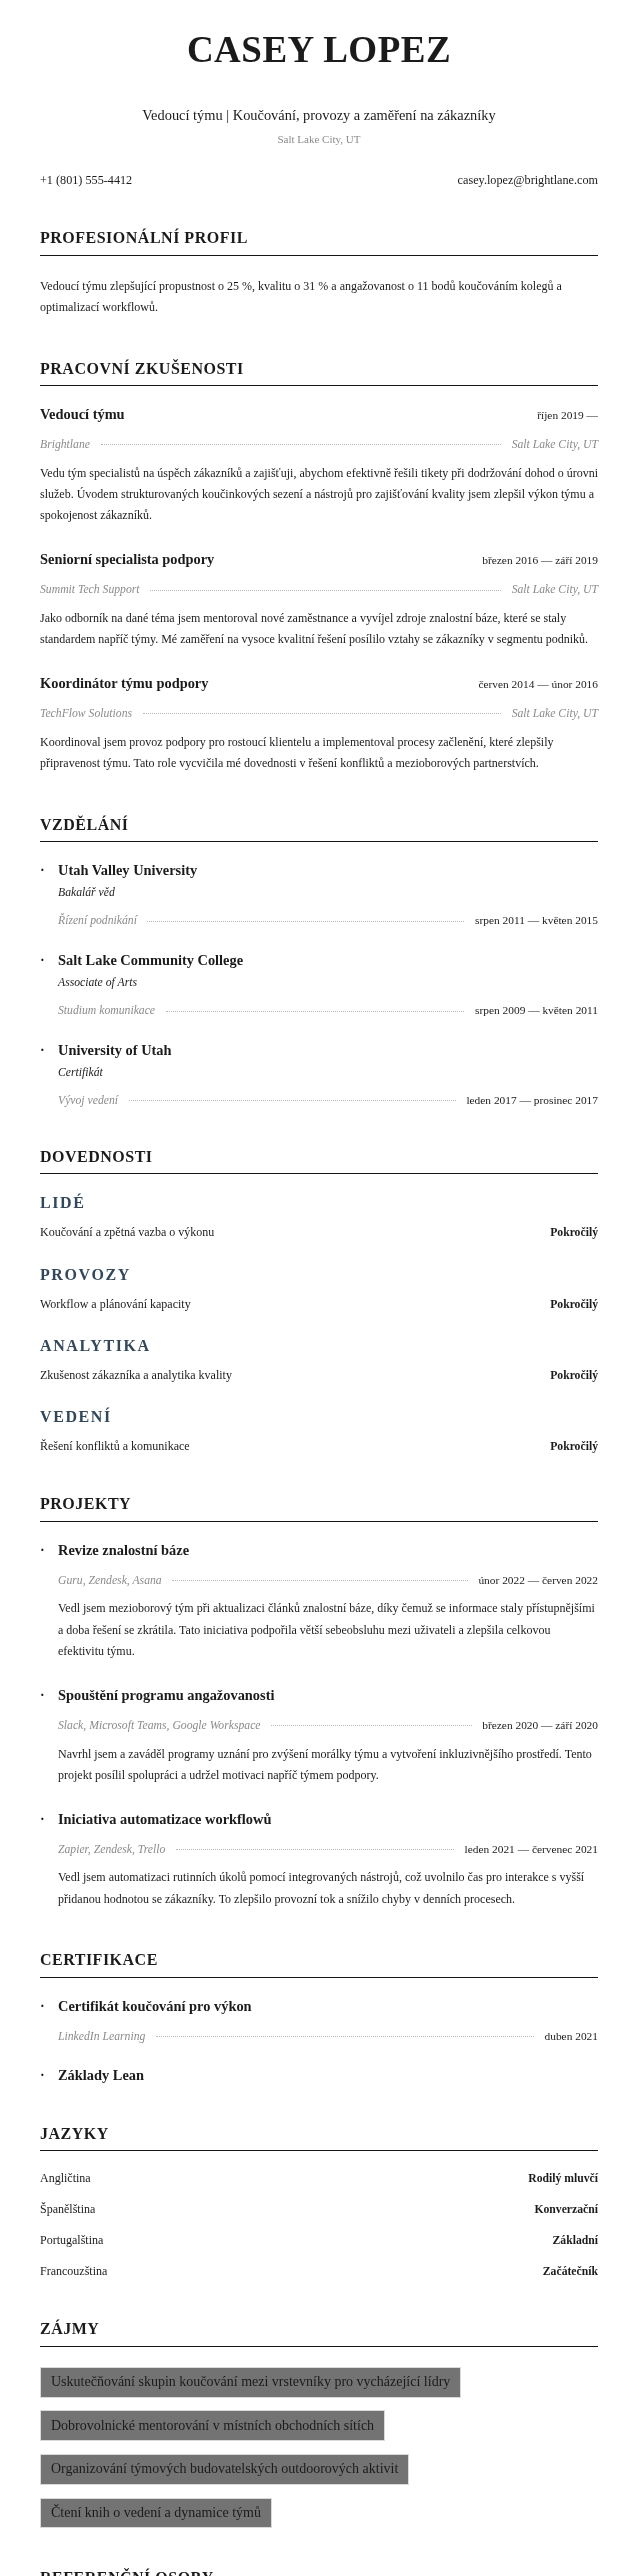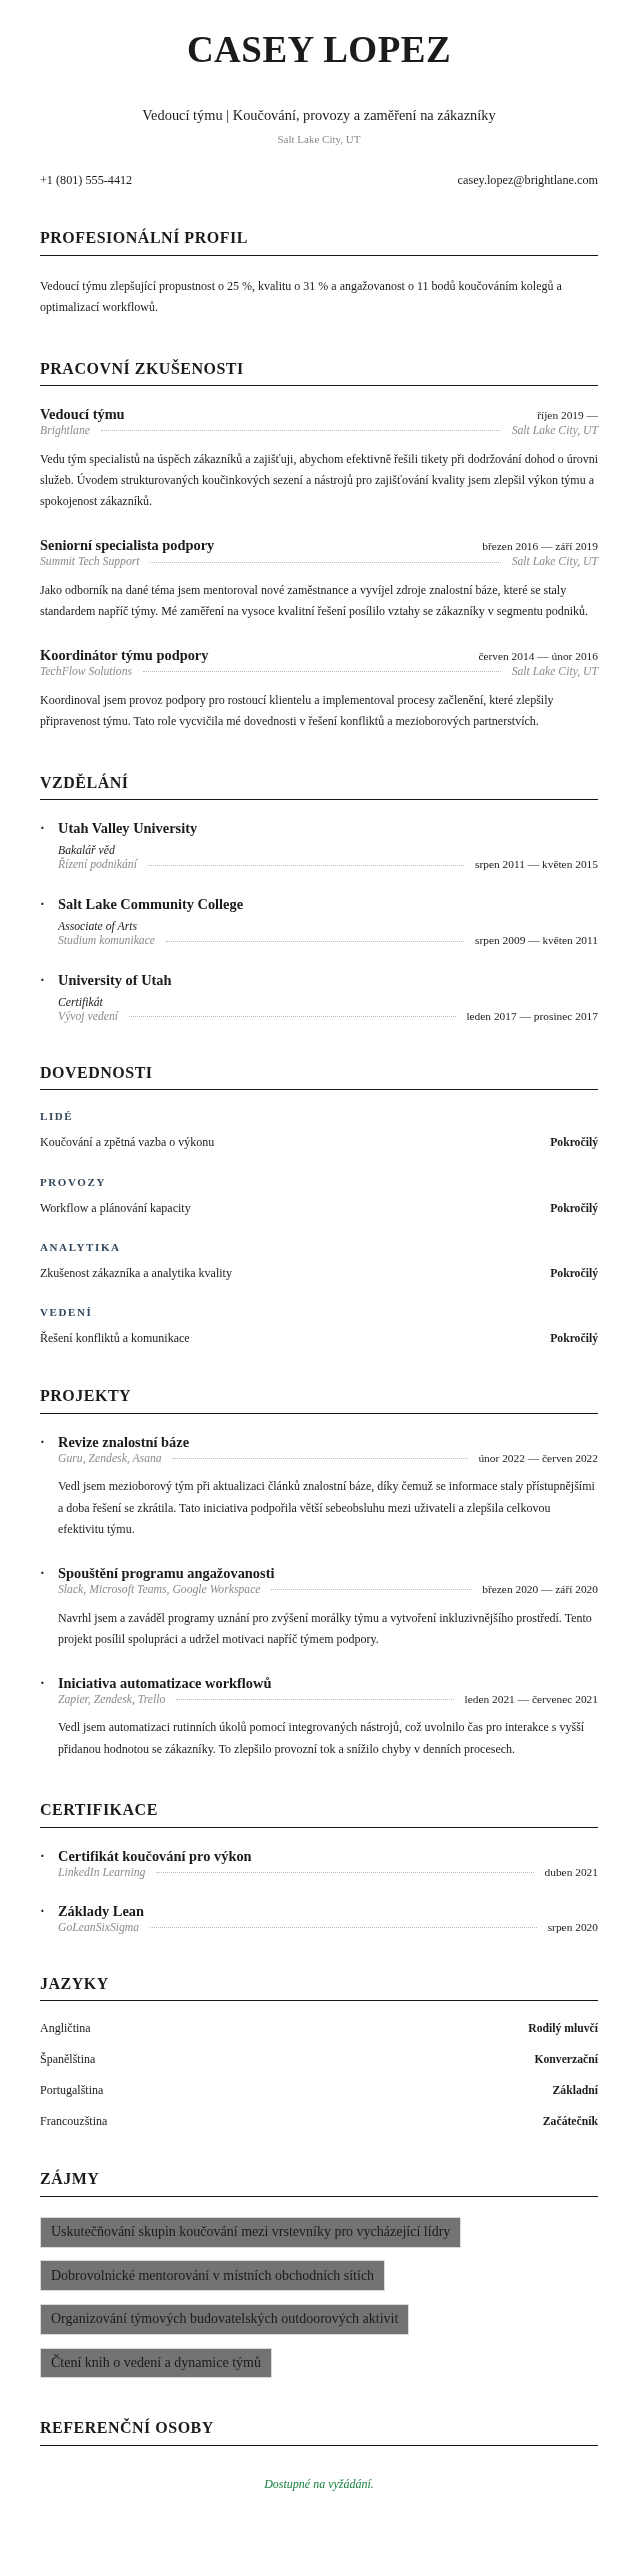--- a/index.html
+++ b/index.html
@@ -26,37 +26,37 @@
   .section-body { margin-top:20px; }
 
   .paragraph { font-size:12px; line-height:1.78; }
 
   
   .entry { margin-top:24.5px; }
   .entry:first-child { margin-top:0; }
   .entry-head { display:flex; justify-content:space-between; align-items:baseline; }
   .entry-title { font-size:14.4px; font-weight:bold; }
   .date { font-size:11.4px; white-space:nowrap; }
-  .meta-row { display:flex; align-items:baseline; font-size:11.7px; margin-top:1px; }
+  .meta-row { display:flex; align-items:baseline; font-size:11.7px; margin-top:15px; }
   .muted { font-style:italic; color:#8b8b8b; }
   .plain-italic { font-style:italic; color:#222; font-size:11.7px; margin-top:7.4px; }
   .leader { flex:1 1 auto; border-bottom:1.1px dotted #b8b8b8; margin:0 10.6px; position:relative; top:-2.7px; min-width:21px; }
   .desc { font-size:12px; line-height:1.78; margin-top:11.7px; }
 
   
   .bullet-entry { position:relative; padding-left:18px; }
   .bullet-entry .bullet {
     position:absolute; left:0; top:1.1px;
     font-size:14px; font-weight:bold; color:#1b1b1b;
   }
 
   
   .skill-group { margin-top:25.5px; }
   .skill-group:first-child { margin-top:4.3px; }
-  .skill-cat { color:#33475b; font-weight:bold; font-size:11px; letter-spacing:1.6px; }
+  .skill-cat { color:#33475b; font-weight:bold; font-size:16px; letter-spacing:1.6px; }
   .skill-row { display:flex; justify-content:space-between; align-items:baseline; margin-top:12.8px; font-size:12px; }
   .level { font-weight:bold; font-size:11.7px; white-space:nowrap; }
 
   
   .lang-row { display:flex; justify-content:space-between; align-items:baseline; font-size:12px; margin-top:16px; }
   .lang-row:first-child { margin-top:2.1px; }
 
   
   .chip-line { margin-top:12.8px; }
   .chip-line:first-child { margin-top:0; }
@@ -265,25 +265,20 @@
         <div class="meta-row">
           <span class="muted">LinkedIn Learning</span>
           <span class="leader"></span>
           <span class="date">duben 2021</span>
         </div>
       </div>
 
       <div class="entry bullet-entry">
         <span class="bullet">·</span>
         <div class="entry-title">Základy Lean</div>
-        <div class="meta-row">
-          <span class="muted">GoLeanSixSigma</span>
-          <span class="leader"></span>
-          <span class="date">srpen 2020</span>
-        </div>
       </div>
 
     </div>
   </section>
 
   <section class="section">
     <h2 class="section-title">JAZYKY</h2>
     <div class="section-body">
 
       <div class="lang-row">

